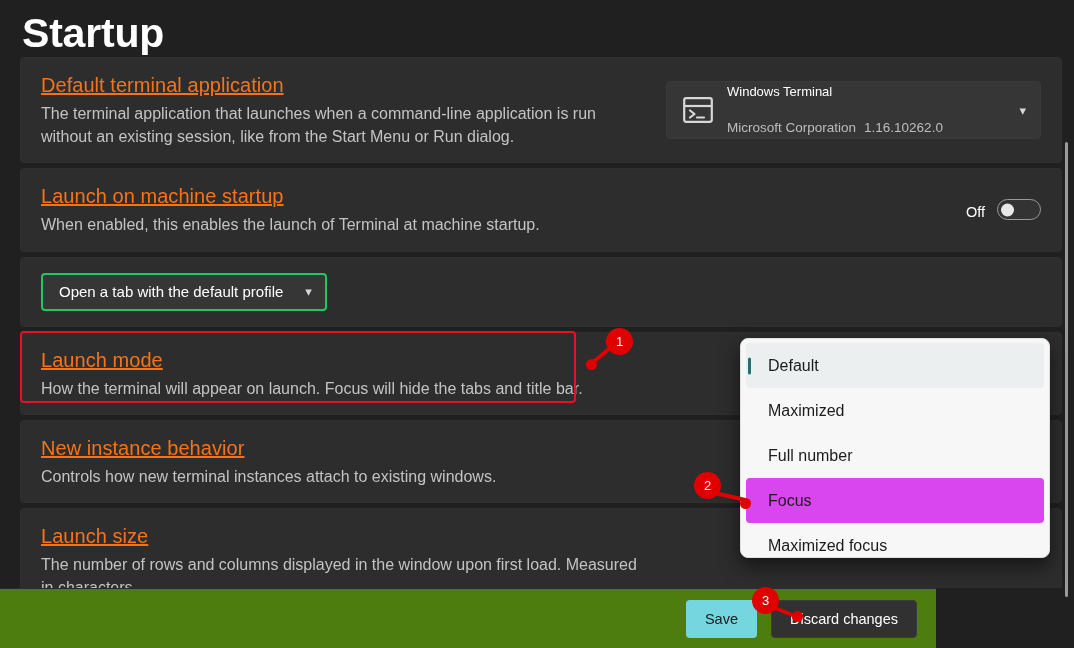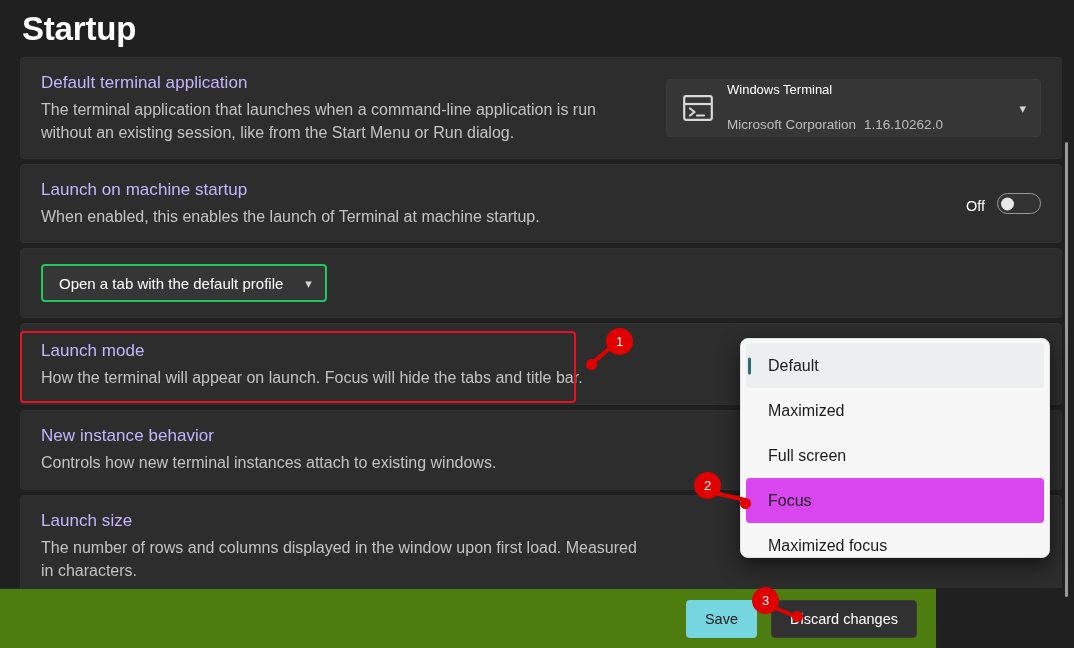--- a/index.html
+++ b/index.html
@@ -7,21 +7,21 @@
     width:1074px; height:648px;
     background:#202020;
     font-family:"Liberation Sans", sans-serif;
     overflow:hidden;
   }
   #root { position:relative; width:1074px; height:648px; }
 
   
   .page-title {
     position:absolute; left:22px; top:10px;
-    font-size:33px; font-weight:600; color:#ffffff;
+    font-size:41px; font-weight:600; color:#ffffff;
     letter-spacing:-0.2px;
   }
 
   
   .settings-list {
     position:absolute; left:20px; top:57px;
     width:1042px; height:531px;
     overflow:hidden;
   }
   .card {
@@ -29,22 +29,22 @@
     background:#2d2d2d;
     border:1px solid #303030;
     border-radius:4px;
     margin-bottom:5px;
     padding:0 20px;
     display:flex; align-items:center; justify-content:space-between;
     min-height:70px;
   }
   .card-text { flex:0 1 auto; padding:14px 0; }
   .card-title {
-    font-size:17px; color:#c4b5fd; font-weight:400;
-    letter-spacing:0.05px; line-height:1.35;
+    font-size:20px; color:#f97316; font-weight:400;
+    letter-spacing:0.05px; line-height:1.35;text-decoration:underline;
   }
   .card-desc {
     font-size:16px; color:#c3c3c3; font-weight:400;
     margin-top:3px; line-height:1.45; max-width:610px;
   }
   .card.tall { min-height:88px; }
   .card.launchmode { min-height:82px; }
 
   
   .app-combo {
@@ -249,21 +249,21 @@
   <div class="highlight-box"></div>
 
   <div class="flyout">
     <div class="fly-item selected">
       <span>Default</span>
     </div>
     <div class="fly-item">
       <span>Maximized</span>
     </div>
     <div class="fly-item">
-      <span>Full screen</span>
+      <span>Full number</span>
     </div>
     <div class="fly-item hover">
       <span>Focus</span>
     </div>
     <div class="fly-item">
       <span>Maximized focus</span>
     </div>
   </div>
 
   <div class="action-bar">

